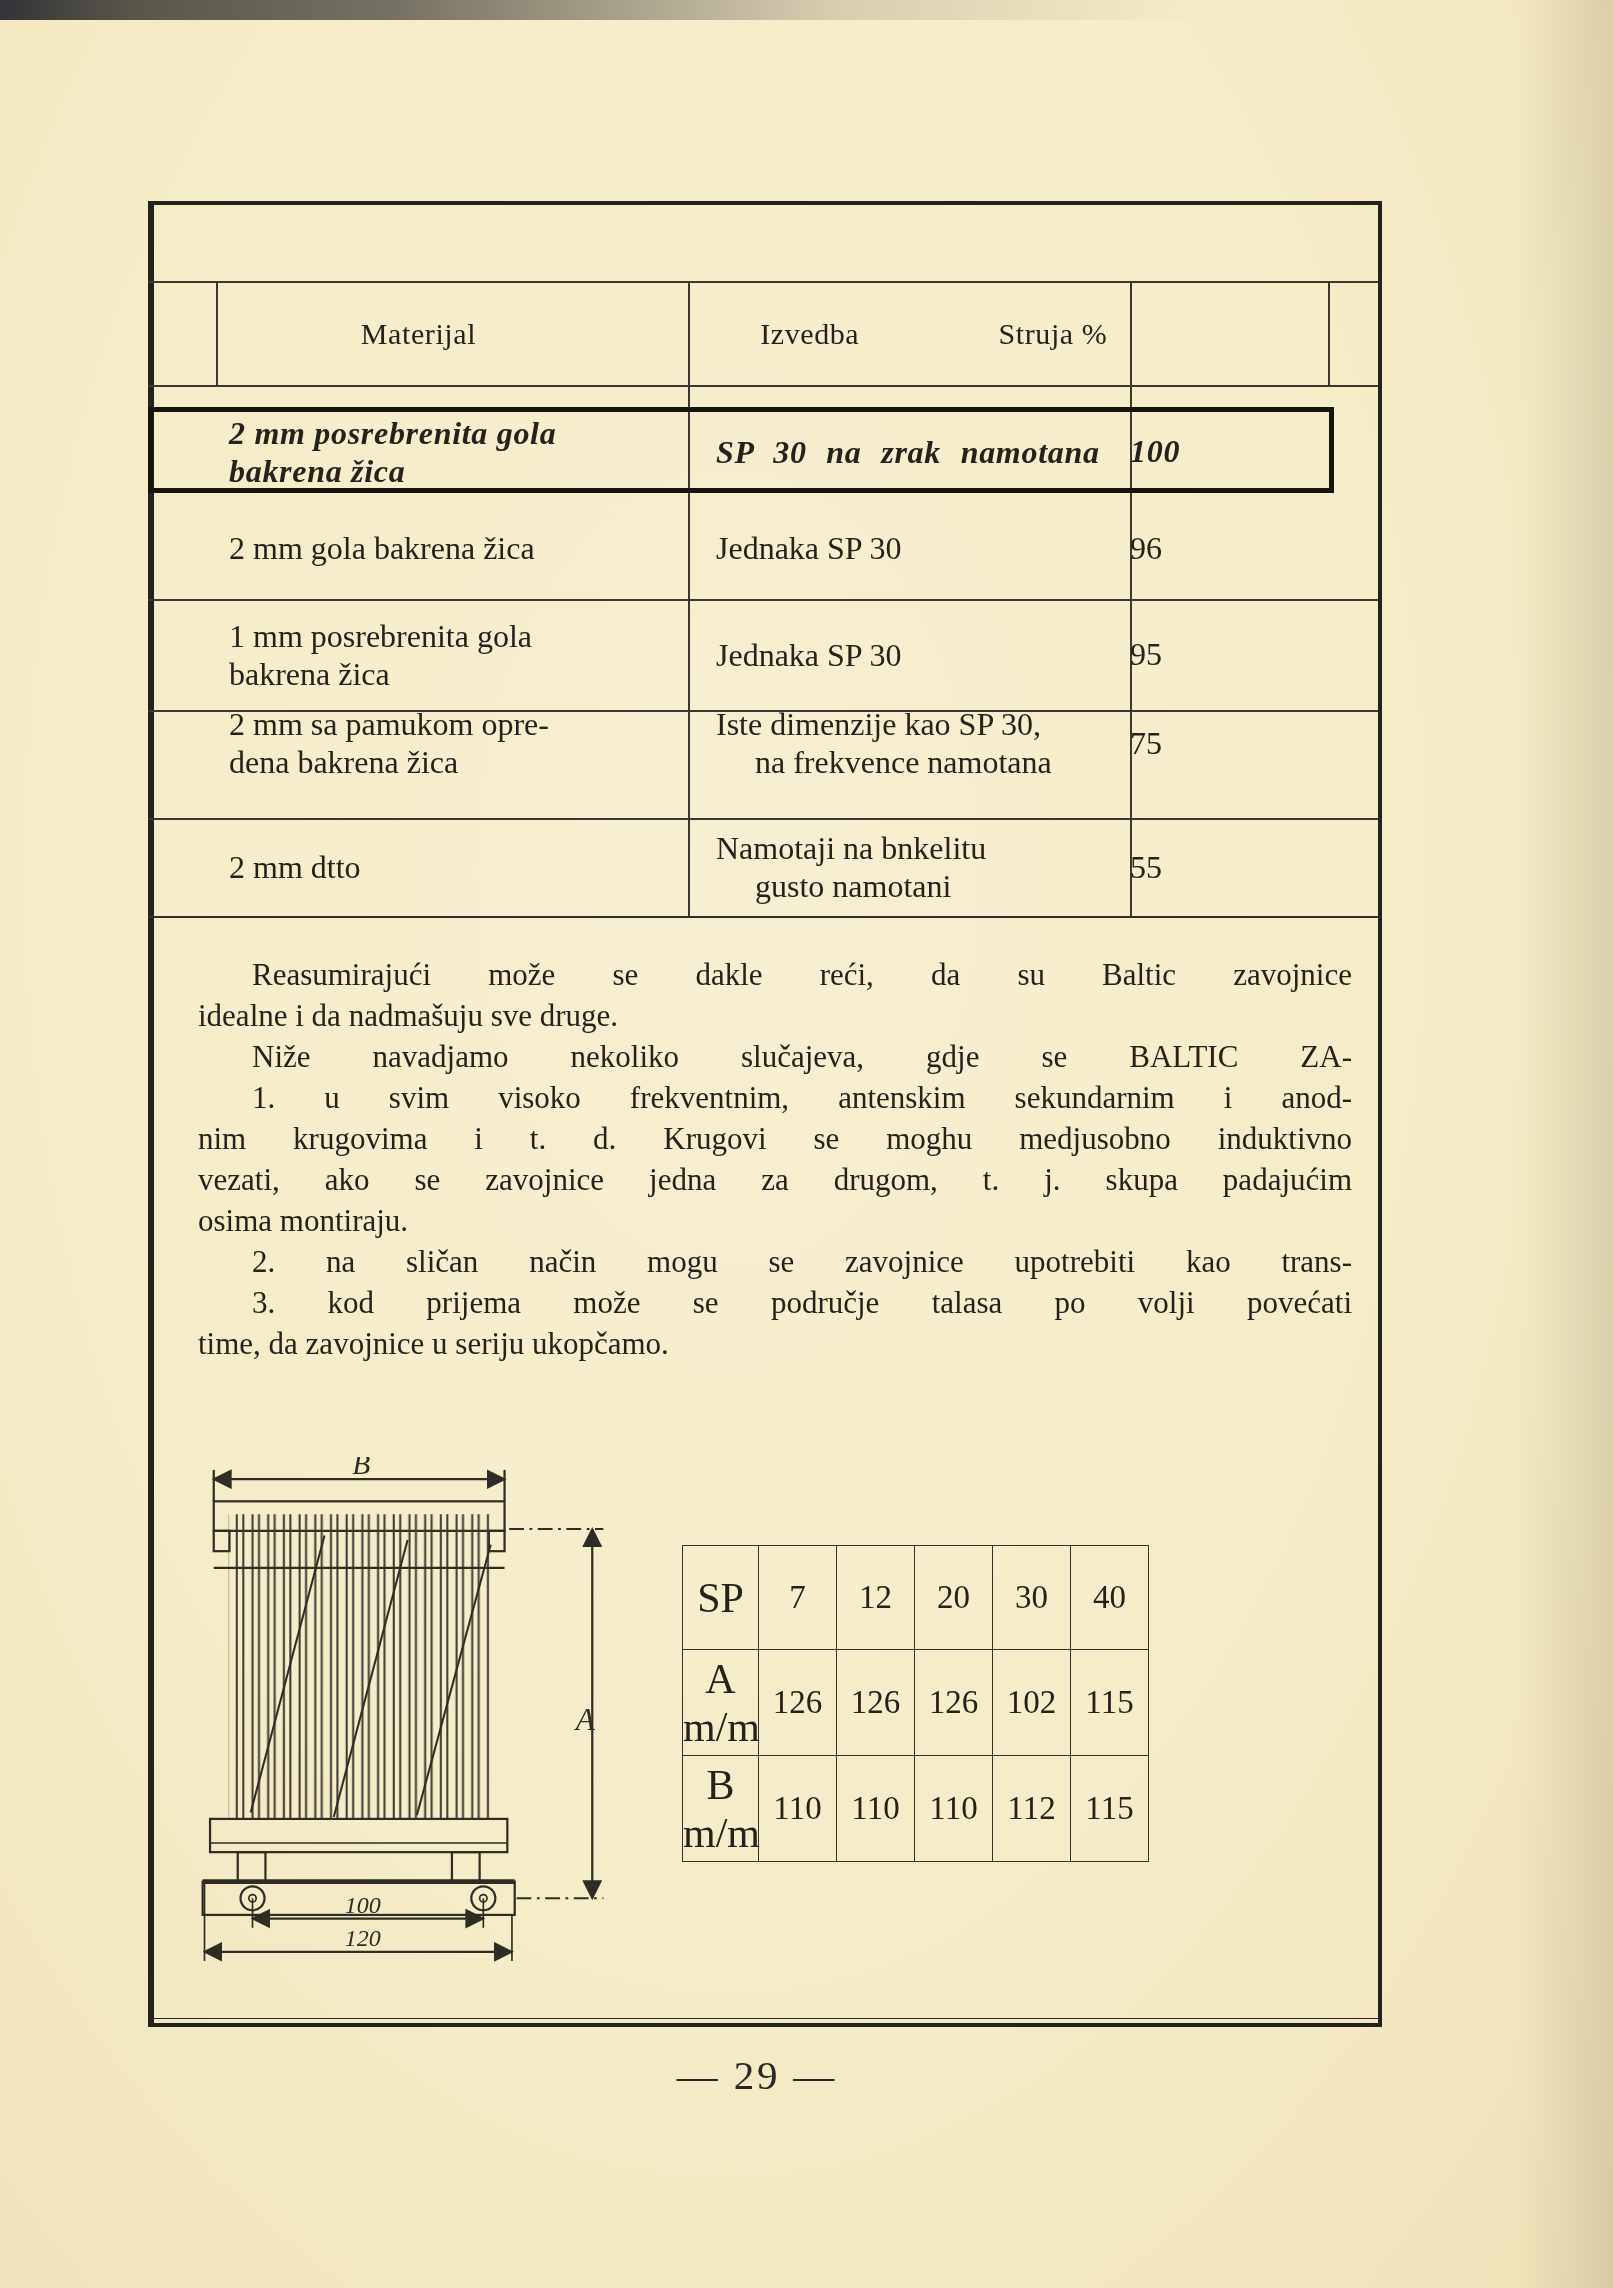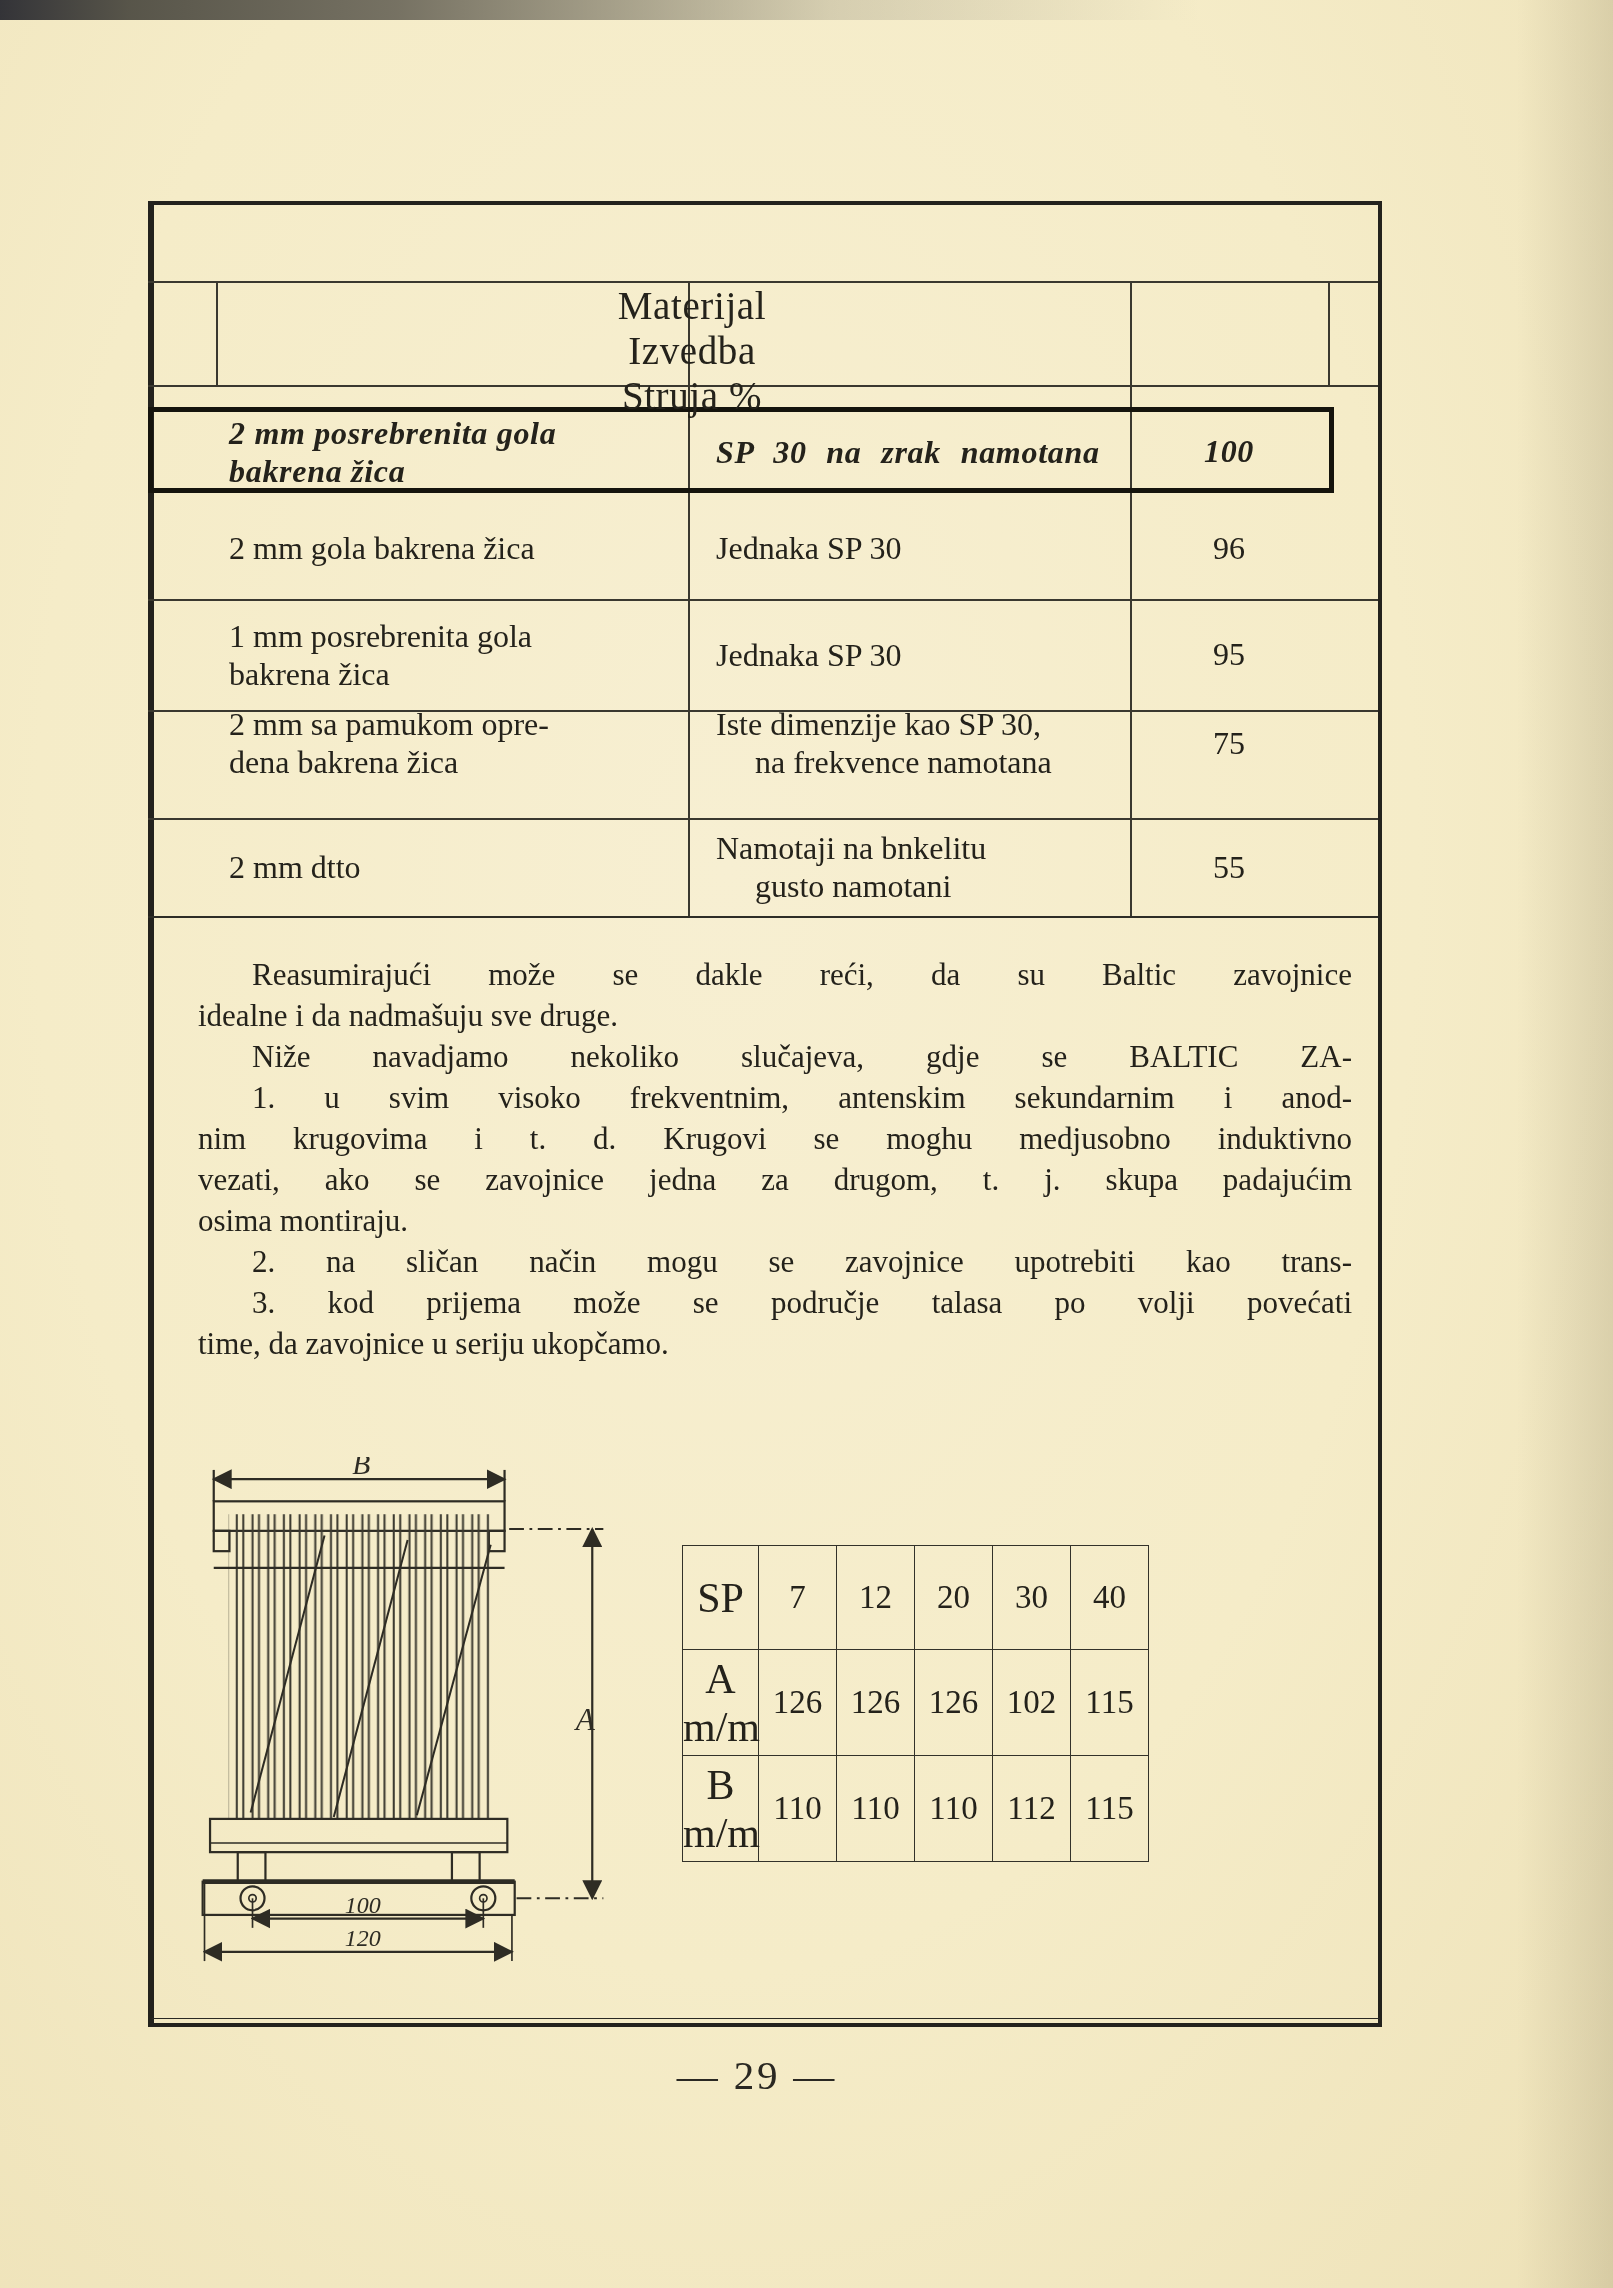--- a/index.html
+++ b/index.html
@@ -31,31 +31,31 @@
 
   
   .t1hr{position:absolute;left:-6.5px;width:1230px;height:1.8px;background:#3a382f;}
   .hr-a{top:76px}.hr-b{top:180px}.hr-c{top:394px}.hr-d{top:505px}.hr-e{top:613px}.hr-f{top:711px;background:#2e2d26;}
   .t1v{position:absolute;width:1.8px;background:#3a382f;}
   .v1{left:534px;top:76px;height:635px;}
   .v2{left:976px;top:76px;height:635px;}
   .v0{left:62px;top:76px;height:104px;}
   .v3{left:1174px;top:76px;height:104px;}
   .boldbox{position:absolute;left:-6.5px;top:202px;width:1186px;height:86px;border:5.5px solid #15140d;box-sizing:border-box;}
-  .t1head{position:absolute;left:62px;top:78px;width:952px;height:102px;display:flex;align-items:center;font-size:39px;letter-spacing:0.6px;flex-direction:column;}
+  .t1head{position:absolute;left:62px;top:78px;width:952px;height:102px;display:flex;align-items:center;font-size:30px;letter-spacing:0.6px;}
   .t1row{position:absolute;left:62px;width:1112px;display:flex;align-items:center;font-size:32px;}
   .r1{top:207px;height:79px;font-style:italic;font-weight:700;letter-spacing:0.7px;}
   .r1 .c2{word-spacing:11px;}
   .r2{top:295px;height:96px;}
   .r3{top:396px;height:107px;}
   .r4{top:486px;height:104px;}
   .r5{top:615px;height:94px;}
   .c1{width:473px;padding-left:13px;box-sizing:border-box;}
   .c2{width:441px;padding-left:27px;box-sizing:border-box;}
-  .c3{width:198px;text-align:center;font-family:Liberation Serif, serif;}
+  .c3{width:198px;text-align:left;font-family:Liberation Serif, serif;}
   .t1head .c1,.t1head .c2{padding-left:0;text-align:center;}
   .cl{display:block;line-height:38px;}
   .cl.ind2{margin-left:39px;}
 
   
   .bodytext{position:absolute;left:44px;top:749px;width:1154px;font-size:31px;line-height:41px;}
   .ln{white-space:normal;}
   .just{text-align:justify;text-align-last:justify;}
   .ind{text-indent:54px;}
 

